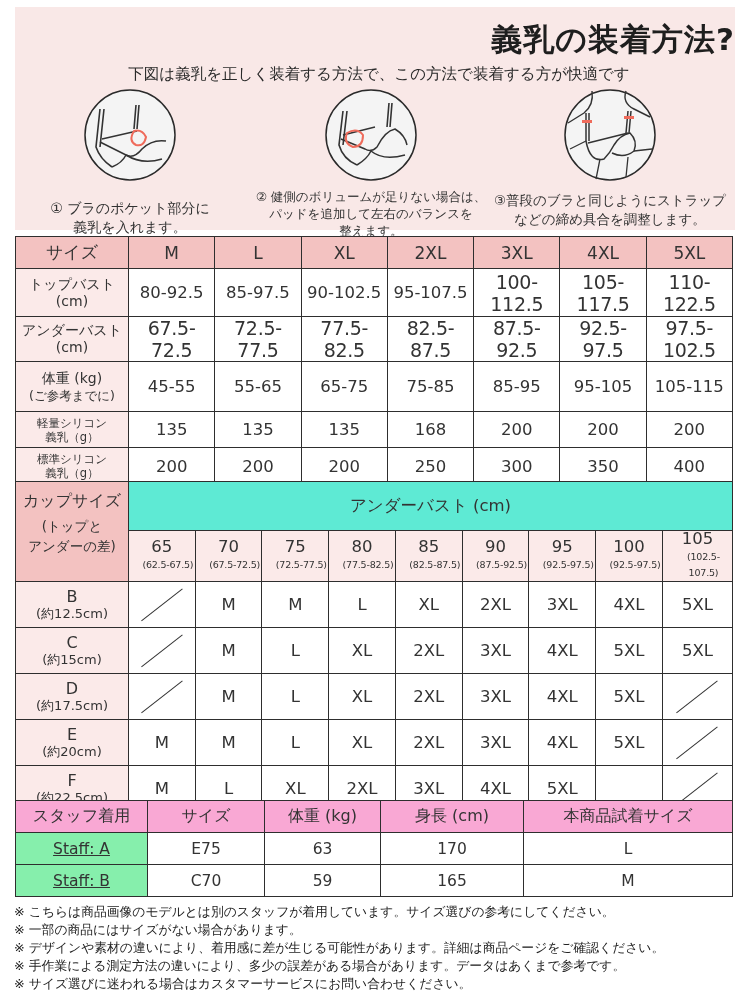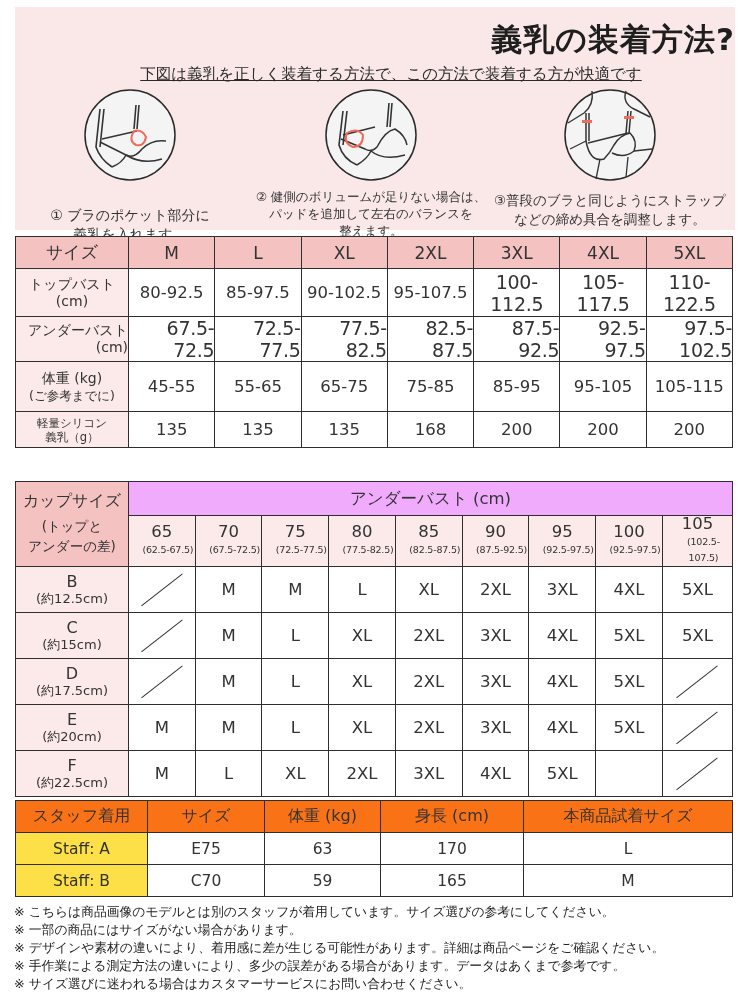--- a/index.html
+++ b/index.html
@@ -1,67 +1,67 @@
 <!DOCTYPE html>
 <html><head>
 <meta charset="utf-8">
 <style>
   * { box-sizing: border-box; margin: 0; padding: 0; }
   html, body { width: 750px; height: 1000px; background: #ffffff; overflow: hidden; }
   body { font-family: "DejaVu Sans", "Liberation Sans", sans-serif; color: #333333; position: relative; }
 
   .banner { position: absolute; left: 15px; top: 7px; width: 720px; height: 223px; background: #f9e8e7; }
   .banner-title { position: absolute; left: 0; top: 12px; width: 720px; text-align: right; font-size: 31px; font-weight: bold; color: #1e1e1e; letter-spacing: 1px; }
-  .banner-sub { position: absolute; left: 16px; top: 57px; width: 720px; text-align: center; font-size: 15.5px; color: #2a2a2a; text-decoration: underline; }
+  .banner-sub { position: absolute; left: 4px; top: 57px; width: 720px; text-align: center; font-size: 15.5px; color: #2a2a2a; }
   .step { position: absolute; top: 80px; width: 240px; }
   .step svg { display: block; margin: 0 auto; }
   .step-text { text-align: center; font-size: 12.5px; line-height: 17px; color: #333; margin-top: 8px; white-space: pre-line; }
   .step.s1 { left: -5px; }
-  .step.s1 .step-text { font-size: 14px; line-height: 19px; margin-top: 23px; text-align: center; }
+  .step.s1 .step-text { font-size: 14px; line-height: 19px; margin-top: 16px; text-align: center; }
   .step.s2 { left: 236px; }
   .step.s2 .step-text { margin-top: 5px; }
   .step.s3 { left: 475px; }
   .step.s3 .step-text { font-size: 13.5px; line-height: 19px; margin-top: 8px; }
 
   table { border-collapse: collapse; position: absolute; table-layout: fixed; }
   td, th { border: 1.3px solid #2e2e2e; text-align: center; vertical-align: middle; font-weight: normal; color: #333; }
 
   
   .size-table { left: 15px; top: 236px; width: 718px; }
   .size-table th { background: #f3c2c1; font-size: 17px; height: 32px; }
   .size-table td { font-size: 16.5px; }
   .size-table td.rh { background: #fbeae9; font-size: 14px; line-height: 17px; }
   .size-table td.rh.sm { font-size: 11.5px; line-height: 14px; margin-left: 15px; }
   .size-table tr.r1 td { height: 48px; }
-  .size-table tr.r2 td { height: 44px; text-align: right; }
+  .size-table tr.r2 td { height: 44px; }
   .size-table tr.r3 td { height: 50px; }
   .size-table tr.r4 td { height: 36px; }
   .size-table tr.r5 td { height: 37px; }
   .size-table td.tight { font-size: 19px; letter-spacing: -0.3px; }
 
   
   .cup-table { left: 15px; top: 481px; width: 718px; }
   .cup-table .corner { background: #f3c2c1; font-size: 16px; line-height: 22px; vertical-align: top; padding-top: 8px; }
   .cup-table .corner .sub { font-size: 13.5px; line-height: 20px; display: block; margin-top: 4px; }
-  .cup-table .under-head { background: #f0abfc; font-size: 16.5px; height: 34px; }
+  .cup-table .under-head { background: #5eead4; font-size: 16.5px; height: 49px; }
   .cup-table .uh { background: #fbeae9; height: 46px; line-height: 16px; margin-left: 48px; }
   .cup-table .uh .n { font-size: 16.5px; display: block; }
   .cup-table .uh .r { font-size: 9.5px; display: block; margin-top: 2px; letter-spacing: -0.2px; padding-left: 12px; }
   .cup-table td.rh { background: #fbeae9; font-size: 16px; line-height: 17px; }
   .cup-table td.rh .c { display: block; font-size: 16px; }
   .cup-table td.rh .d { display: block; font-size: 13px; }
   .cup-table tr.cr td { height: 46px; font-size: 16.5px; }
   .cup-table td.na { position: relative; }
   .cup-table td.na .slash { position: absolute; left: 50%; top: 50%; width: 52px; height: 1.2px; background: #333; transform: translate(-50%, -50%) rotate(-38deg); }
 
   
   .staff-table { left: 15px; top: 800px; width: 718px; }
-  .staff-table th { background: #f97316; font-size: 16px; height: 32px; }
+  .staff-table th { background: #f9a8d4; font-size: 16px; height: 32px; }
   .staff-table td { font-size: 15.5px; height: 32px; }
-  .staff-table td.first { background: #fde047; }
+  .staff-table td.first { background: #86efac; text-decoration: underline; }
 
   .notes { position: absolute; left: 14px; top: 903px; width: 725px; font-size: 12.8px; line-height: 18px; color: #222; }
   .notes div { white-space: nowrap; }
 </style>
 </head>
 <body>
 
 <div class="banner">
   <div class="banner-title">義乳の装着方法?</div>
   <div class="banner-sub">下図は義乳を正しく装着する方法で、この方法で装着する方が快適です</div>
@@ -177,20 +177,33 @@
           <div>義乳（g）</div>
         </td>
     <td>135</td>
     <td>135</td>
     <td>135</td>
     <td>168</td>
     <td>200</td>
     <td>200</td>
     <td>200</td>
   </tr>
+  <tr class="r5">
+    <td class="rh sm">
+          <div>標準シリコン</div>
+          <div>義乳（g）</div>
+        </td>
+    <td>200</td>
+    <td>200</td>
+    <td>200</td>
+    <td>250</td>
+    <td>300</td>
+    <td>350</td>
+    <td>400</td>
+  </tr>
 </tbody>
   </table>
 
 <table class="cup-table">
   <colgroup>
     <col style="width:113px">
       <col>
       <col>
       <col>
       <col>

